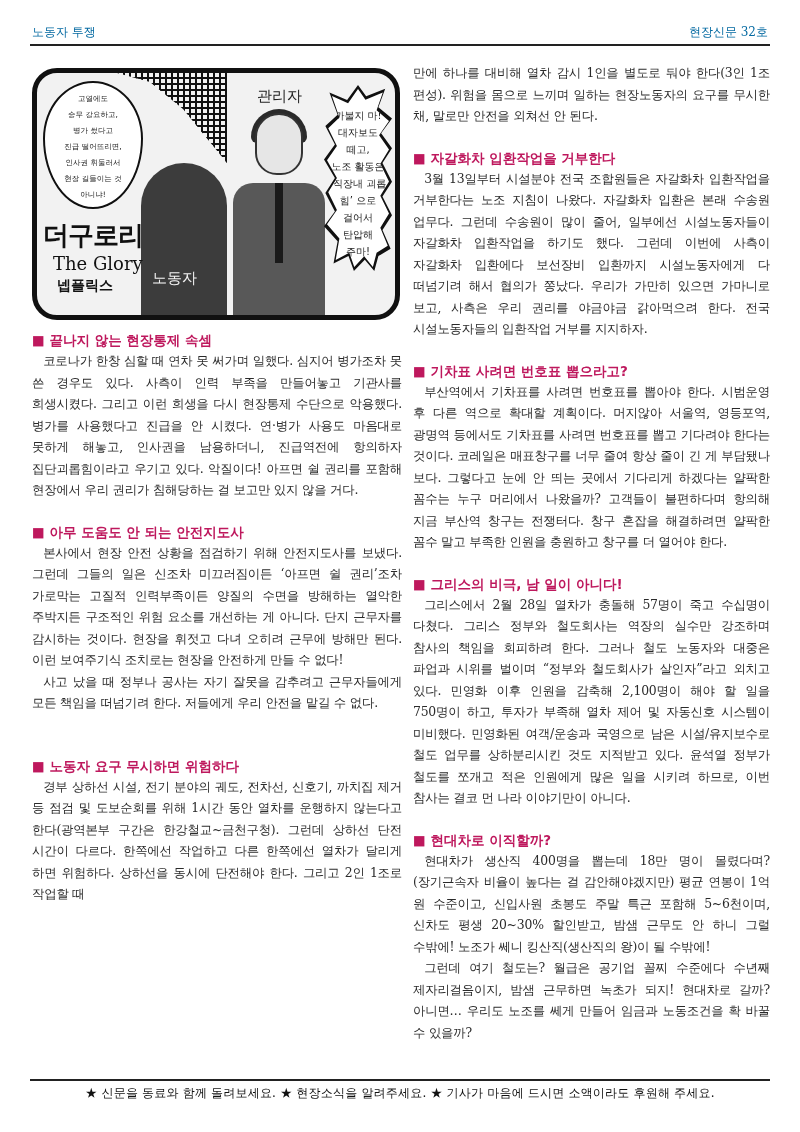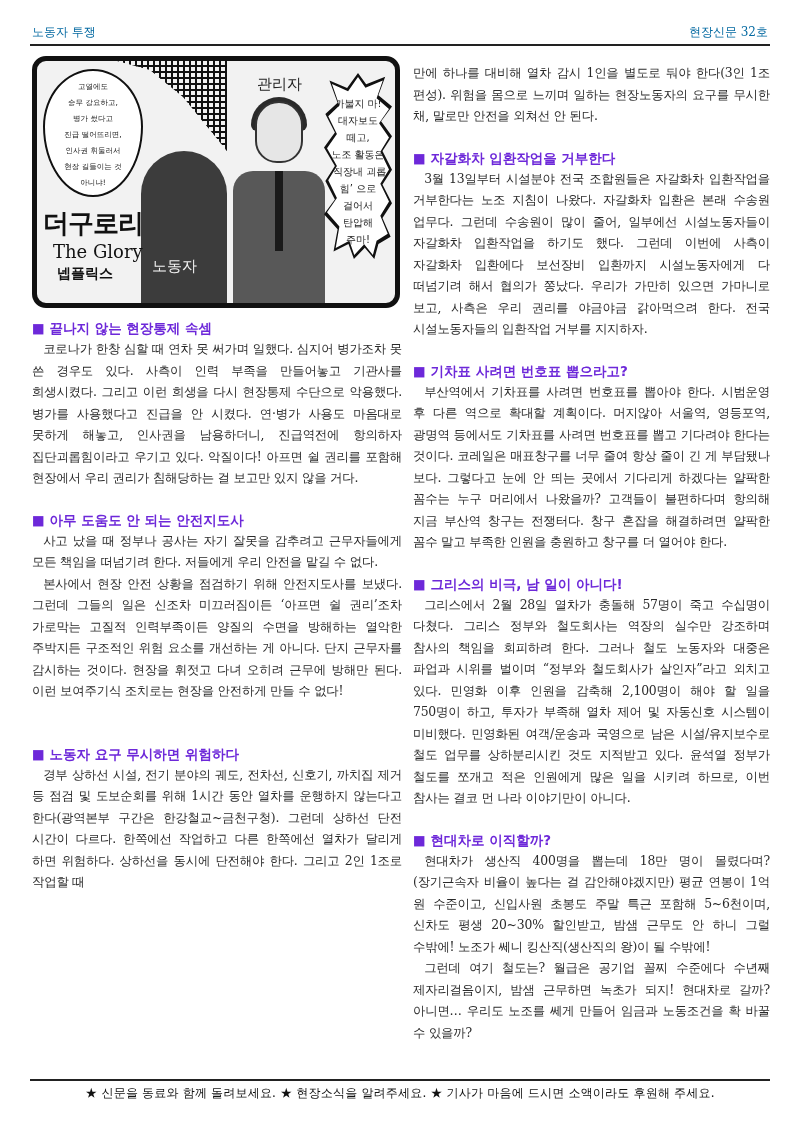--- a/index.html
+++ b/index.html
@@ -6,22 +6,22 @@
   body { width: 800px; height: 1132px; position: relative; overflow: hidden;
          font-family: "DejaVu Serif", "Liberation Serif", serif; color: #1a1a1a; }
   .masthead { position: absolute; left: 30px; right: 30px; top: 20px; height: 20px;
               font-size: 12px; color: #0369a1; }
   .masthead .left { position: absolute; left: 2px; top: 4px; }
   .masthead .right { position: absolute; right: 2px; top: 4px; }
   .rule-top { position: absolute; left: 30px; right: 30px; top: 44px; border-top: 2px solid #222; }
   .col { position: absolute; top: 52px; }
   .col-left { left: 32px; width: 370px; }
   .col-right { left: 413px; width: 357px; top: 62px; }
-  .cartoon { position: relative; width: 368px; height: 252px; margin-top: 4px;
-             border: 5px solid #111; border-radius: 14px; background: #f2f2f2; overflow: hidden; box-sizing: border-box; }
+  .cartoon { position: relative; width: 368px; height: 252px; margin-top: 16px;
+             border: 5px solid #111; border-radius: 25px; background: #f2f2f2; overflow: hidden; box-sizing: border-box; }
   .bubble-left { position: absolute; left: 6px; top: 8px; width: 100px; height: 128px;
                  border: 2px solid #111; border-radius: 50% 50% 50% 50% / 45% 45% 55% 55%; background: #fff;
                  font-family: "DejaVu Sans", sans-serif; font-size: 7.5px; line-height: 16px; text-align: center;
                  padding-top: 8px; box-sizing: border-box; }
   .bubble-right { position: absolute; right: 6px; top: 16px; width: 62px; height: 178px; background: #fff;
                   clip-path: polygon(50% 0, 62% 6%, 90% 2%, 80% 12%, 100% 18%, 84% 26%, 100% 34%, 86% 42%, 100% 52%, 86% 60%, 100% 70%, 86% 78%, 98% 88%, 80% 92%, 74% 100%, 60% 94%, 44% 100%, 36% 92%, 14% 96%, 20% 84%, 0 76%, 16% 68%, 2% 58%, 16% 50%, 0 40%, 16% 32%, 2% 22%, 20% 16%, 8% 4%, 34% 8%);
                   font-family: "DejaVu Sans", sans-serif; font-size: 10px; line-height: 17px; text-align: center;
                   padding-top: 18px; box-sizing: border-box; border: 0; }
   .bubble-right-outline { position: absolute; right: 3px; top: 12px; width: 68px; height: 186px; background: #111;
                   clip-path: polygon(50% 0, 62% 6%, 90% 2%, 80% 12%, 100% 18%, 84% 26%, 100% 34%, 86% 42%, 100% 52%, 86% 60%, 100% 70%, 86% 78%, 98% 88%, 80% 92%, 74% 100%, 60% 94%, 44% 100%, 36% 92%, 14% 96%, 20% 84%, 0 76%, 16% 68%, 2% 58%, 16% 50%, 0 40%, 16% 32%, 2% 22%, 20% 16%, 8% 4%, 34% 8%); }
@@ -37,21 +37,21 @@
   .manager-head { position: absolute; left: 22px; top: 0; width: 48px; height: 62px; background: #e6e6e6;
                   border-radius: 24px 24px 22px 22px; border: 2px solid #333; box-sizing: border-box; }
   .manager-hair { position: absolute; left: 18px; top: -4px; width: 56px; height: 34px; background: #2a2a2a; border-radius: 28px 28px 6px 6px; }
   .manager-body { position: absolute; left: 0; top: 70px; width: 92px; height: 140px; background: #585858;
                   border-radius: 20px 20px 4px 4px; }
   .manager-tie { position: absolute; left: 42px; top: 70px; width: 8px; height: 80px; background: #1a1a1a; }
   .brand-ko { position: absolute; left: 6px; top: 145px; font-family: "DejaVu Sans", sans-serif; font-size: 26px; font-weight: bold; color: #111; letter-spacing: -1px; text-align: center; }
   .brand-en { position: absolute; left: 16px; top: 180px; font-family: "DejaVu Serif", serif; font-size: 18px; color: #111; }
   .brand-net { position: absolute; left: 20px; top: 204px; font-family: "DejaVu Sans", sans-serif; font-size: 14px; font-weight: bold; color: #111; }
   .article { margin-top: 0; }
-  .article h2 { margin: 0; font-family: "DejaVu Sans", sans-serif; font-weight: bold; font-size: 13.5px; line-height: 20px; color: #6d28d9; }
+  .article h2 { margin: 0; font-family: "DejaVu Sans", sans-serif; font-weight: bold; font-size: 13.5px; line-height: 20px; color: #be185d; }
   .article p { margin: 0; font-size: 12.4px; line-height: 21.5px; text-align: justify; text-indent: 0.9em; color: #2a2a2a; word-break: keep-all; letter-spacing: -0.2px; }
   .article p.cont { text-indent: 0; }
   .gap { height: 21px; }
   .bottom-rule { position: absolute; left: 30px; right: 30px; top: 1079px; border-top: 2px solid #222; }
   .footer { position: absolute; left: 30px; right: 30px; top: 1085px; text-align: center;
             font-size: 12px; color: #111; letter-spacing: 0.2px; }
 </style>
 </head>
 <body>
 
@@ -102,22 +102,22 @@
   <div style="height:10px"></div>
 
   <div class="article">
     <h2>■ 끝나지 않는 현장통제 속셈</h2>
     <p>코로나가 한창 심할 때 연차 못 써가며 일했다. 심지어 병가조차 못 쓴 경우도 있다. 사측이 인력 부족을 만들어놓고 기관사를 희생시켰다. 그리고 이런 희생을 다시 현장통제 수단으로 악용했다. 병가를 사용했다고 진급을 안 시켰다. 연·병가 사용도 마음대로 못하게 해놓고, 인사권을 남용하더니, 진급역전에 항의하자 집단괴롭힘이라고 우기고 있다. 악질이다! 아프면 쉴 권리를 포함해 현장에서 우리 권리가 침해당하는 걸 보고만 있지 않을 거다.</p>
   </div>
   <div class="gap"></div>
 
   <div class="article">
     <h2>■ 아무 도움도 안 되는 안전지도사</h2>
+    <p>본사에서 현장 안전 상황을 점검하기 위해 안전지도사를 보냈다. 그런데 그들의 일은 신조차 미끄러짐이든 ‘아프면 쉴 권리’조차 가로막는 고질적 인력부족이든 양질의 수면을 방해하는 열악한 주박지든 구조적인 위험 요소를 개선하는 게 아니다. 단지 근무자를 감시하는 것이다. 현장을 휘젓고 다녀 오히려 근무에 방해만 된다. 이런 보여주기식 조치로는 현장을 안전하게 만들 수 없다!</p>
     <p>사고 났을 때 정부나 공사는 자기 잘못을 감추려고 근무자들에게 모든 책임을 떠넘기려 한다. 저들에게 우리 안전을 맡길 수 없다.</p>
-    <p>본사에서 현장 안전 상황을 점검하기 위해 안전지도사를 보냈다. 그런데 그들의 일은 신조차 미끄러짐이든 ‘아프면 쉴 권리’조차 가로막는 고질적 인력부족이든 양질의 수면을 방해하는 열악한 주박지든 구조적인 위험 요소를 개선하는 게 아니다. 단지 근무자를 감시하는 것이다. 현장을 휘젓고 다녀 오히려 근무에 방해만 된다. 이런 보여주기식 조치로는 현장을 안전하게 만들 수 없다!</p>
   </div>
   <div class="gap"></div>
 
   <div class="gap"></div>
 
   <div class="article">
     <h2>■ 노동자 요구 무시하면 위험하다</h2>
     <p>경부 상하선 시설, 전기 분야의 궤도, 전차선, 신호기, 까치집 제거 등 점검 및 도보순회를 위해 1시간 동안 열차를 운행하지 않는다고 한다(광역본부 구간은 한강철교~금천구청). 그런데 상하선 단전 시간이 다르다. 한쪽에선 작업하고 다른 한쪽에선 열차가 달리게 하면 위험하다. 상하선을 동시에 단전해야 한다. 그리고 2인 1조로 작업할 때</p>
   </div>
 </div>

